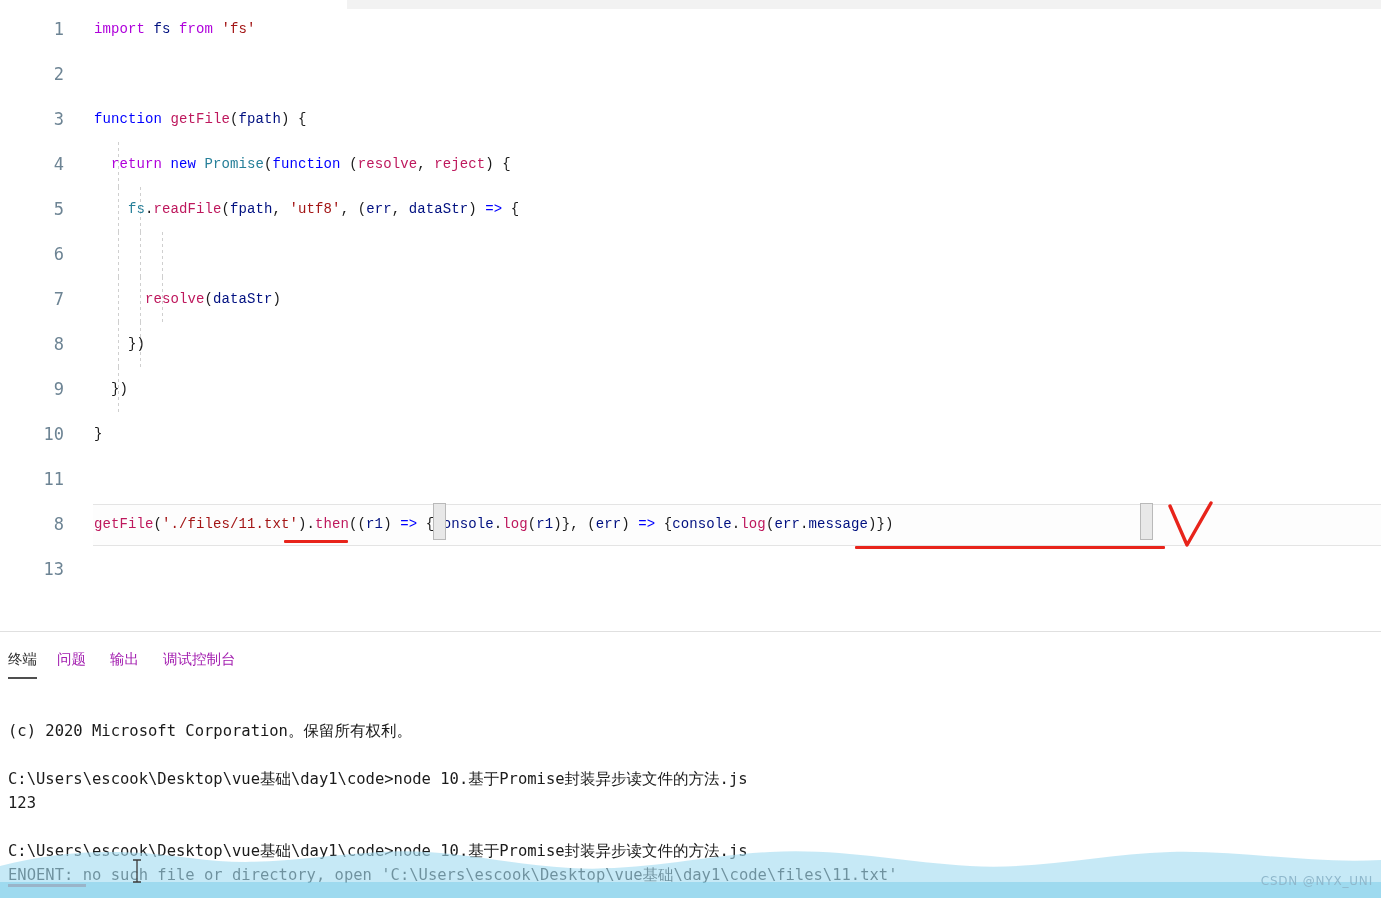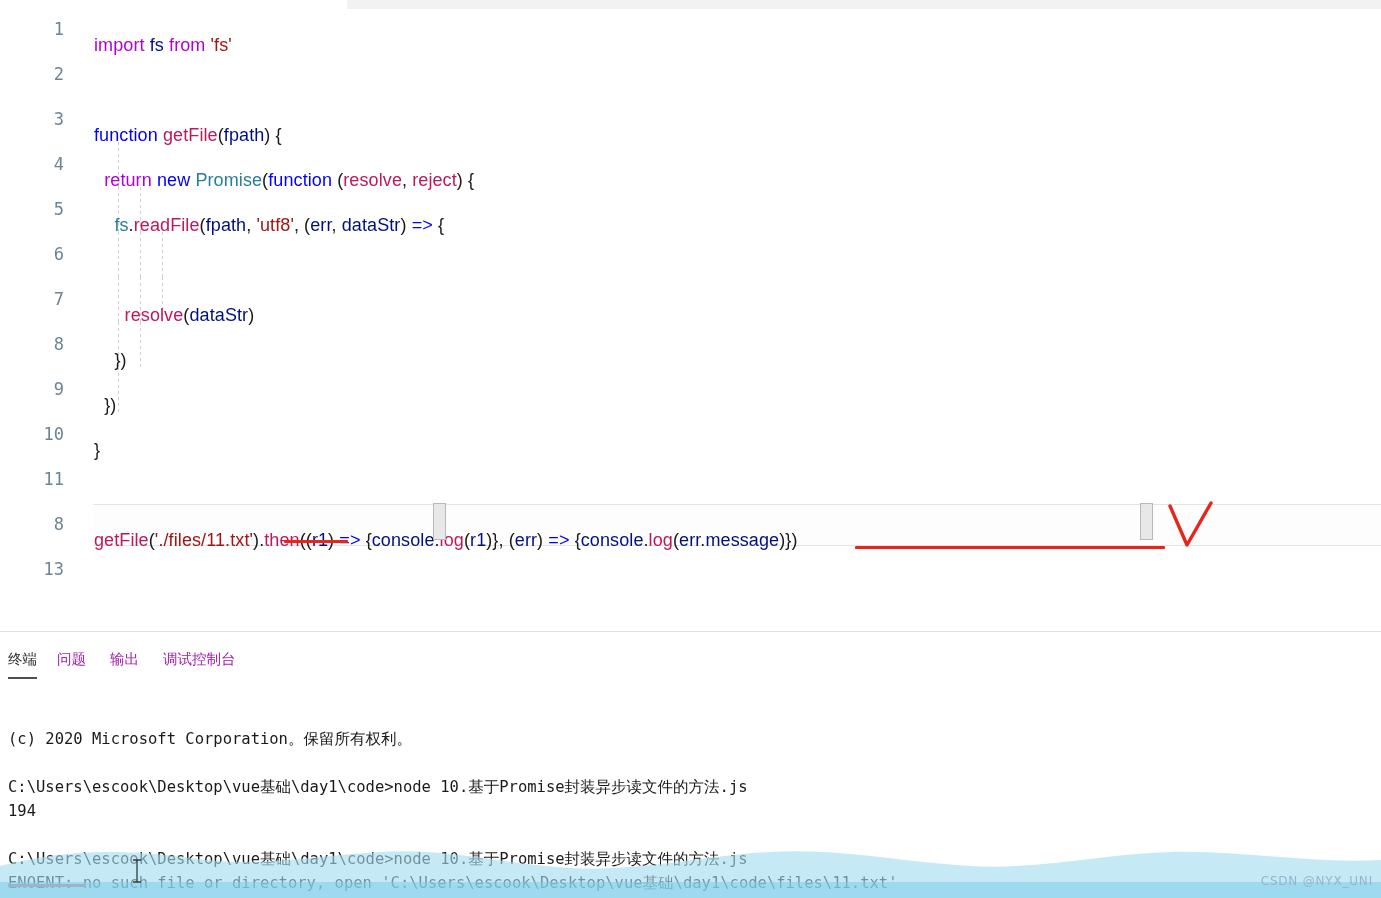--- a/index.html
+++ b/index.html
@@ -24,23 +24,23 @@
   .code-line {
     position: relative; height: 45px; line-height: 45px; width: 1381px;
   }
   .lnum {
     position: absolute; left: 0; top: 0; width: 64px; height: 45px;
     text-align: right; color: #6d8494;
     font-family: "DejaVu Sans Mono", monospace; font-size: 17px;
     line-height: 45px;
   }
   .ltext {
-    position: absolute; left: 94px; top: 16px; height: 45px;
-    white-space: pre; font-family: Liberation Sans, sans-serif;
-    font-size: 18px; line-height: 45px; color: #1a1a1a;
+    position: absolute; left: 94px; top: 0; height: 45px;
+    white-space: pre; font-family: Liberation Mono, monospace;
+    font-size: 14px; line-height: 45px; color: #1a1a1a;
     letter-spacing: 0.1px;
   }
   
   .code-line.active .hl-box {
     position: absolute; left: 93px; top: 2px; width: 1288px; height: 42px;
     border-top: 1px solid #e4e4e4; border-bottom: 1px solid #e4e4e4;
     background: #fdfdfd;
   }
   
   .guide {
@@ -86,21 +86,21 @@
     height: 2px; background: #4f4f4f;
   }
 
   #term-body {
     position: absolute; left: 0; top: 87px; width: 1381px; height: 180px;
     overflow: hidden;
   }
   .tline {
     position: absolute; left: 8px; white-space: pre;
     font-family: "DejaVu Sans Mono", monospace; font-size: 15.5px;
-    color: #1a1a1a; line-height: 24px; margin-top: 8px;
+    color: #1a1a1a; line-height: 24px;
   }
 
   
   #wave { position: absolute; left: 0; top: 838px; width: 1381px; height: 60px; }
   #csdn {
     position: absolute; right: 8px; top: 874px;
     font-size: 12px; color: #8fb8cc;
     font-family: "DejaVu Sans", sans-serif; letter-spacing: 0.8px;
   }
   .ibeam { position: absolute; }
@@ -197,21 +197,21 @@
           <div class="ptab" style="left: 110px;">输出</div>
           <div class="ptab" style="left: 163px;">调试控制台</div>
         </div>
     </div>
 
     <div id="term-body">
       <div id="term-host">
           <div class="tline" style="top: 0px;">(c) 2020 Microsoft Corporation。保留所有权利。</div>
           <div class="tline" style="top: 24px;"></div>
           <div class="tline" style="top: 48px;">C:\Users\escook\Desktop\vue基础\day1\code&gt;node 10.基于Promise封装异步读文件的方法.js</div>
-          <div class="tline" style="top: 72px;">194</div>
+          <div class="tline" style="top: 72px;">123</div>
           <div class="tline" style="top: 96px;"></div>
           <div class="tline" style="top: 120px;">C:\Users\escook\Desktop\vue基础\day1\code&gt;node 10.基于Promise封装异步读文件的方法.js</div>
           <div class="tline" style="top: 144px;">ENOENT: no such file or directory, open 'C:\Users\escook\Desktop\vue基础\day1\code\files\11.txt'</div>
           <div style="position: absolute; left: 8px; top: 165px; width: 78px; height: 3px; background: rgb(232, 36, 27);"></div>
         </div>
     </div>
   </div>
 
   <svg id="wave" viewBox="0 0 1381 60" preserveAspectRatio="none">
     <path d="M0,28 C60,12 120,10 190,20 C260,30 310,18 380,14 C450,10 500,26 570,30

